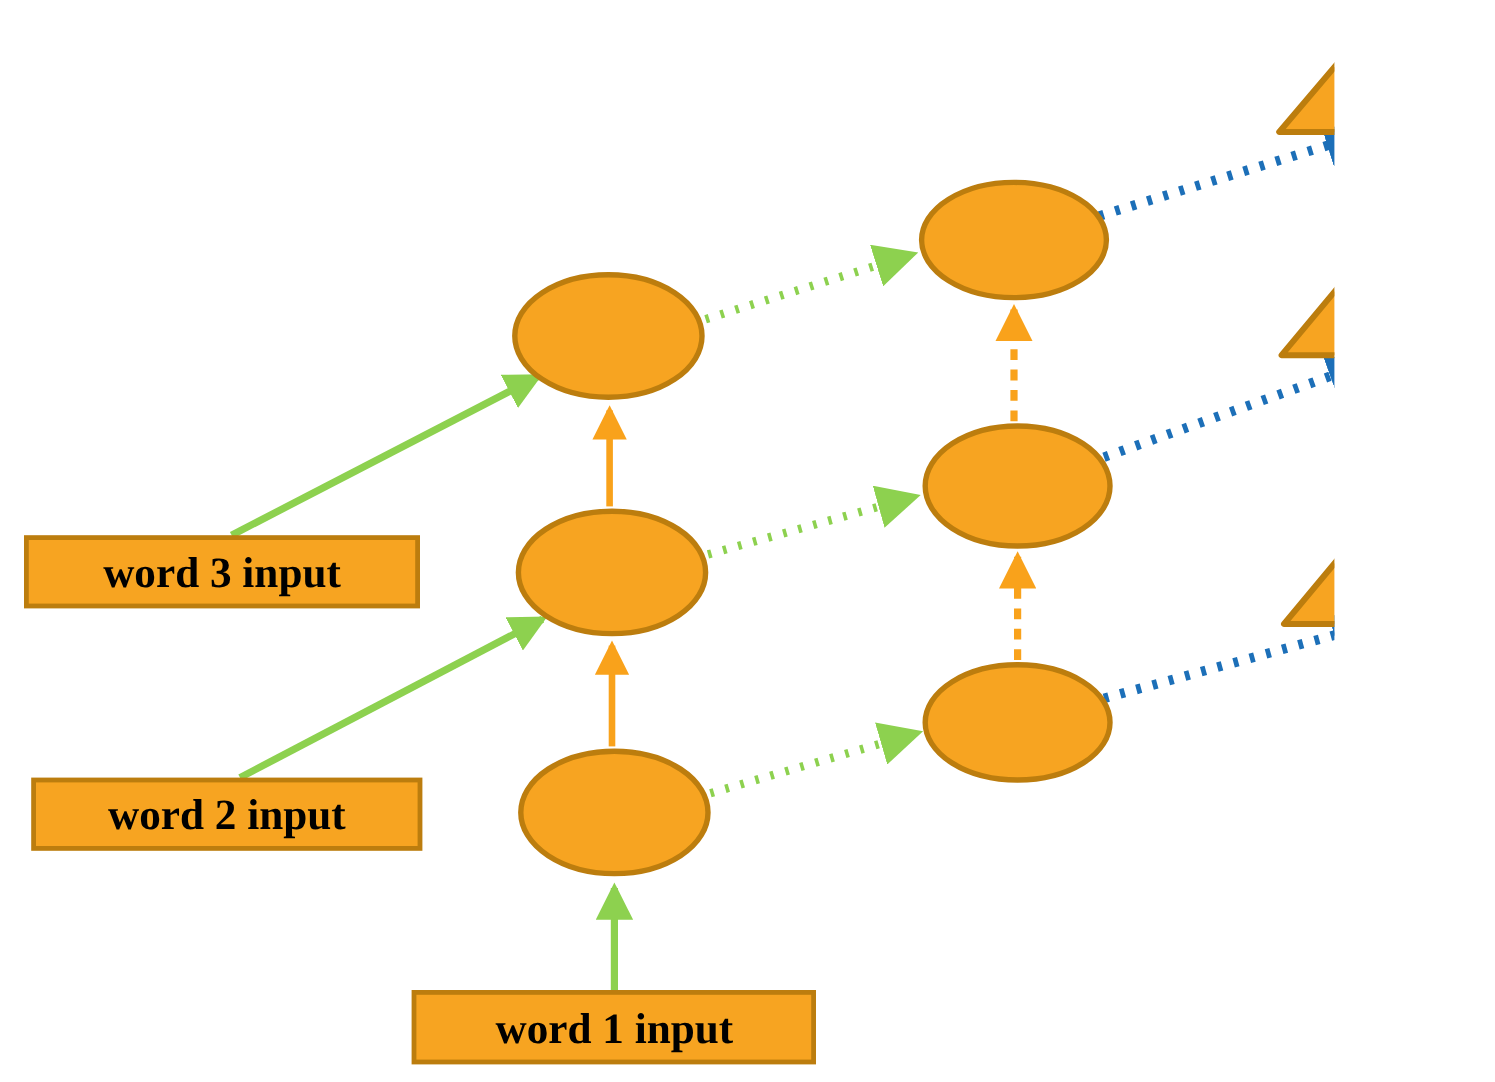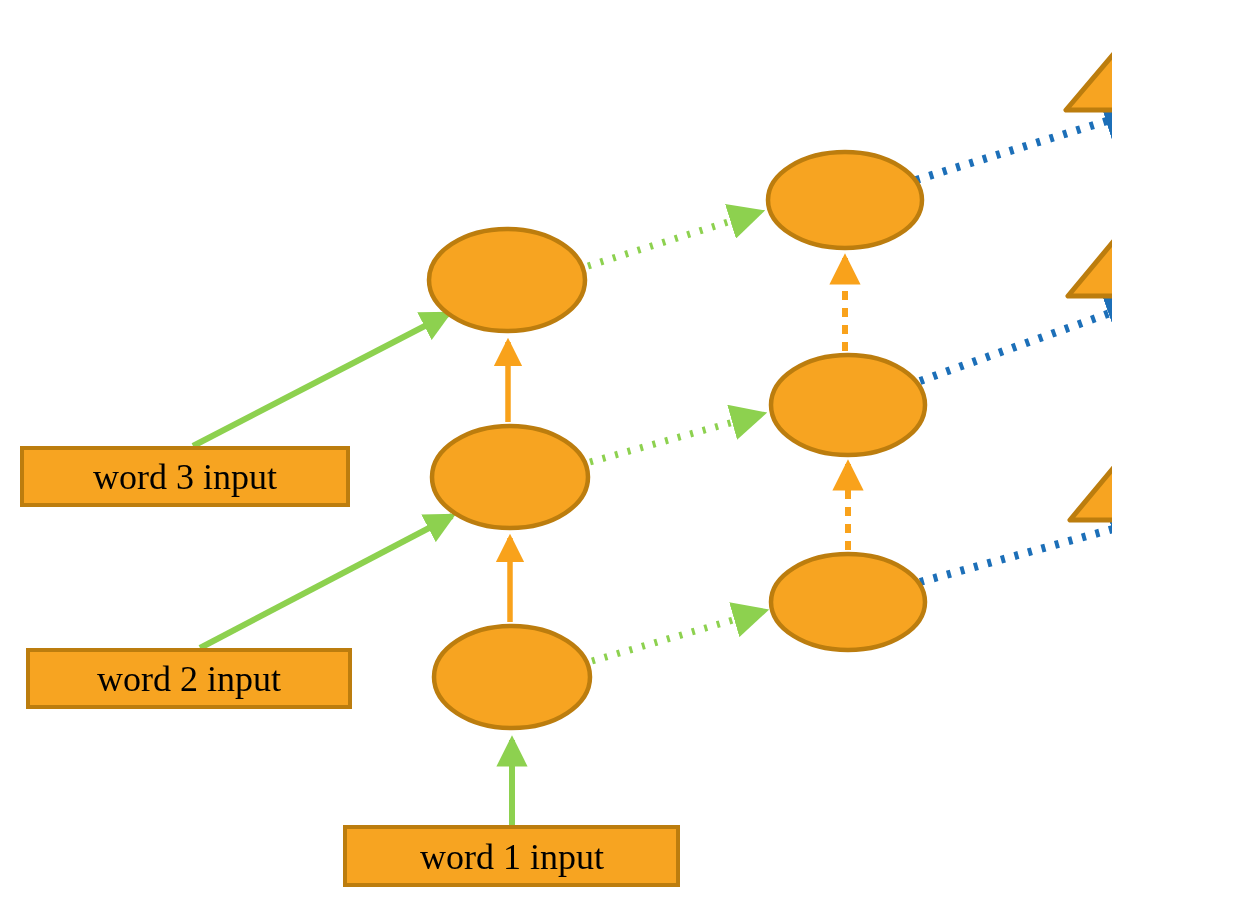--- a/index.html
+++ b/index.html
@@ -6,20 +6,21 @@
     margin: 0;
     padding: 0;
     background: var(--background, #FFFFFF);
   }
   .stage {
     position: relative;
     width: 1112px;
     height: 902px;
     background: var(--background, #FFFFFF);
     overflow: hidden;
+    font-weight: bold;
   }
   svg { display: block; }
 
   .shape {
     fill: var(--shape-fill, #F7A421);
     stroke: var(--shape-stroke, #BC7D0E);
     stroke-width: 4.5;
   }
   .tri {
     fill: var(--shape-fill, #F7A421);

